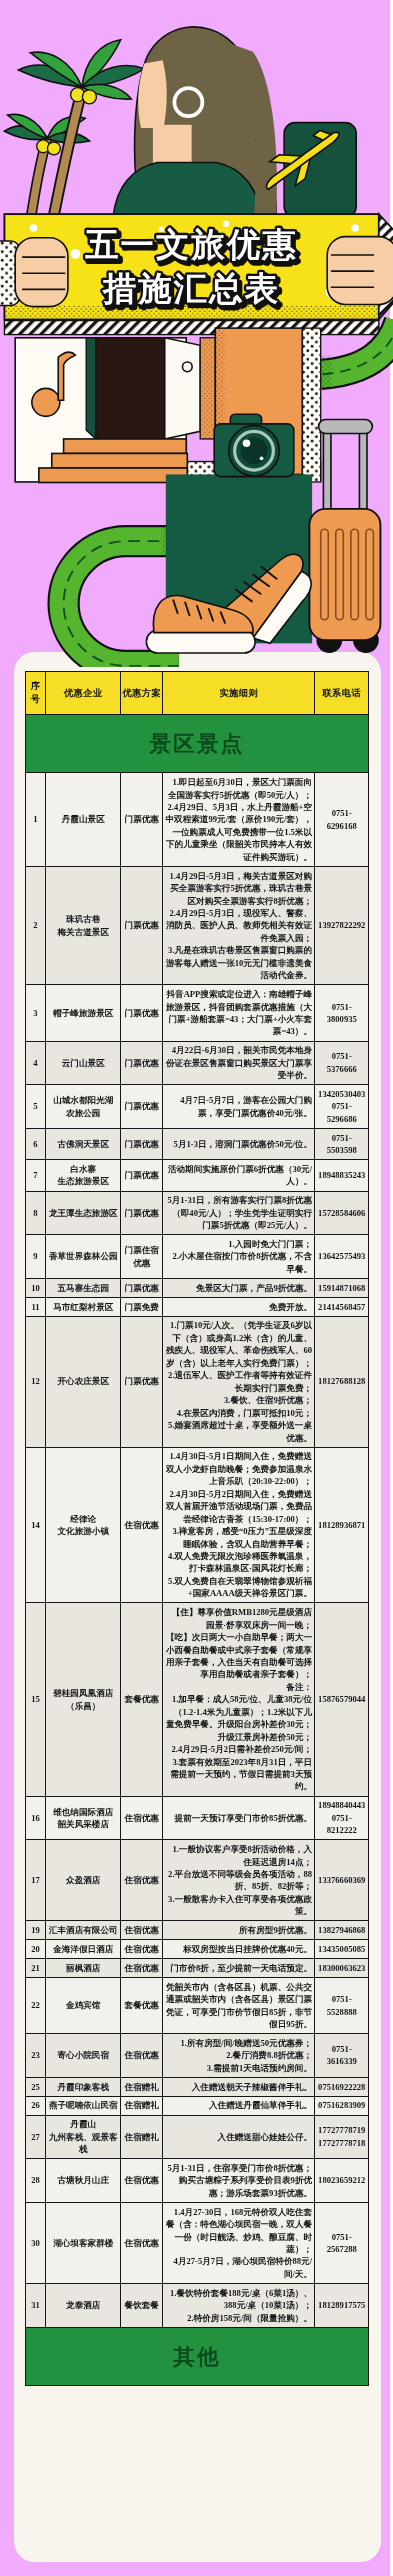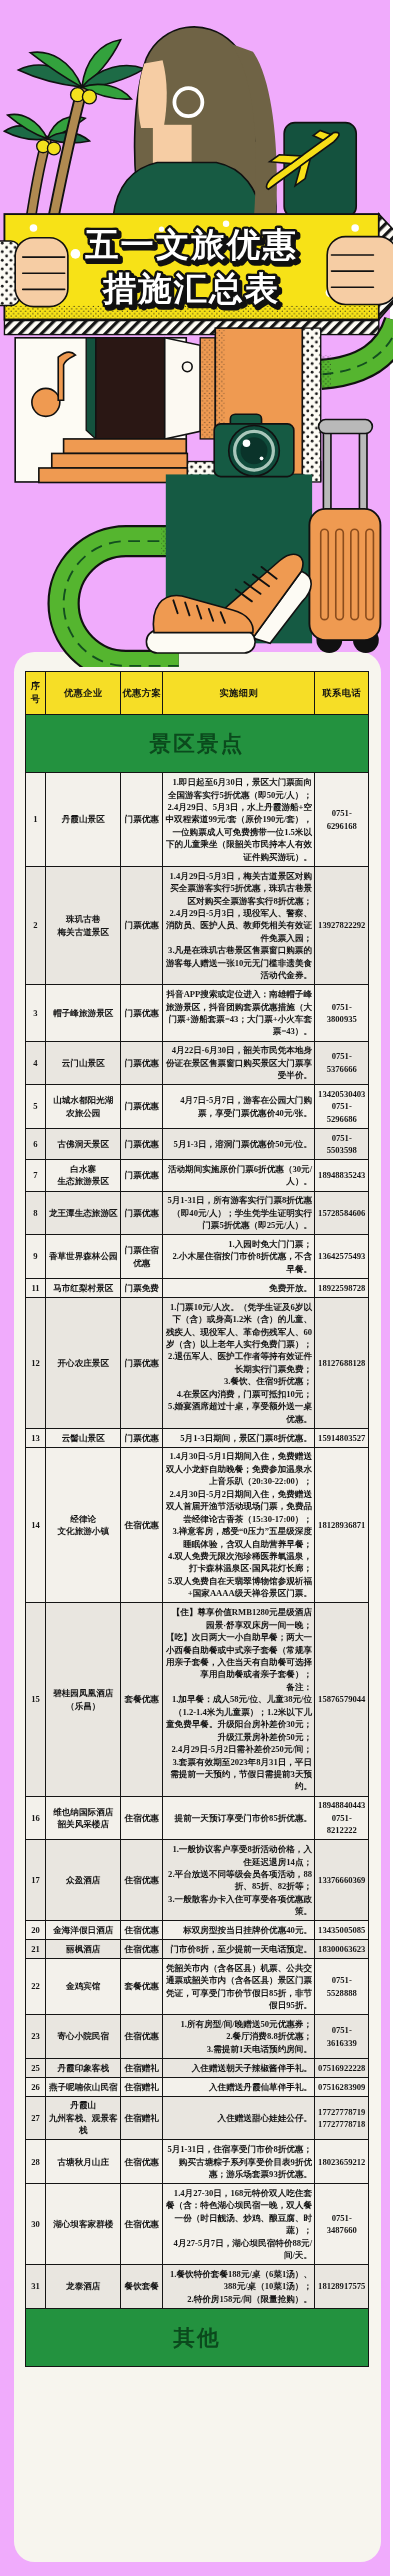--- a/index.html
+++ b/index.html
@@ -274,44 +274,44 @@
           </tr>
           <tr class="data-row">
             <td class="col-no">9</td>
             <td class="col-company">香草世界森林公园</td>
             <td class="col-plan">门票住宿
 优惠</td>
             <td class="col-details">1.入园时免大门门票；
 2.小木屋住宿按门市价8折优惠，不含早餐。</td>
             <td class="col-phone">13642575493</td>
           </tr>
+          <tr class="data-row alt">
+            <td class="col-no">10</td>
+            <td class="col-company">五马寨生态园</td>
+            <td class="col-plan">门票优惠</td>
+            <td class="col-details">免景区大门票，产品9折优惠。</td>
+            <td class="col-phone">15914871068</td>
+          </tr>
           <tr class="data-row">
             <td class="col-no">11</td>
             <td class="col-company">马市红梨村景区</td>
             <td class="col-plan">门票免费</td>
             <td class="col-details">免费开放。</td>
-            <td class="col-phone">18922598728</td>
+            <td class="col-phone">21414568457</td>
           </tr>
           <tr class="data-row alt">
             <td class="col-no">12</td>
             <td class="col-company">开心农庄景区</td>
             <td class="col-plan">门票优惠</td>
             <td class="col-details">1.门票10元/人次。（凭学生证及6岁以下（含）或身高1.2米（含）的儿童、残疾人、现役军人、革命伤残军人、60岁（含）以上老年人实行免费门票）；
 2.退伍军人、医护工作者等持有效证件长期实行门票免费；
 3.餐饮、住宿9折优惠；
 4.在景区内消费，门票可抵扣10元；
 5.婚宴酒席超过十桌，享受额外送一桌优惠。</td>
             <td class="col-phone">18127688128</td>
-          </tr>
-          <tr class="data-row">
-            <td class="col-no">13</td>
-            <td class="col-company">云髻山景区</td>
-            <td class="col-plan">门票优惠</td>
-            <td class="col-details">5月1-3日期间，景区门票8折优惠。</td>
-            <td class="col-phone">15914803527</td>
           </tr>
           <tr class="data-row">
             <td class="col-no">14</td>
             <td class="col-company">经律论
 文化旅游小镇</td>
             <td class="col-plan">住宿优惠</td>
             <td class="col-details">1.4月30日-5月1日期间入住，免费赠送双人小龙虾自助晚餐；免费参加温泉水上音乐趴（20:30-22:00）；
 2.4月30日-5月2日期间入住，免费赠送双人首届开渔节活动现场门票，免费品尝经律论古香茶（15:30-17:00）；
 3.禅意客房，感受“0压力”五星级深度睡眠体验，含双人自助营养早餐；
 4.双人免费无限次泡珍稀医养氧温泉，打卡森林温泉区·国风花灯长廊；
@@ -342,20 +342,27 @@
           </tr>
           <tr class="data-row alt">
             <td class="col-no">17</td>
             <td class="col-company">众盈酒店</td>
             <td class="col-plan">住宿优惠</td>
             <td class="col-details">1.一般协议客户享受8折活动价格，入住延迟退房14点；
 2.平台放送不同等级会员各项活动，88折、85折、82折等；
 3.一般散客办卡入住可享受各项优惠政策。</td>
             <td class="col-phone">13376660369</td>
           </tr>
+          <tr class="data-row alt">
+            <td class="col-no">19</td>
+            <td class="col-company">汇丰酒店有限公司</td>
+            <td class="col-plan">住宿优惠</td>
+            <td class="col-details">所有房型9折优惠。</td>
+            <td class="col-phone">13827946868</td>
+          </tr>
           <tr class="data-row">
             <td class="col-no">20</td>
             <td class="col-company">金海洋假日酒店</td>
             <td class="col-plan">住宿优惠</td>
             <td class="col-details">标双房型按当日挂牌价优惠40元。</td>
             <td class="col-phone">13435005085</td>
           </tr>
           <tr class="data-row alt">
             <td class="col-no">21</td>
             <td class="col-company">丽枫酒店</td>
@@ -408,21 +415,21 @@
             <td class="col-plan">住宿优惠</td>
             <td class="col-details">5月1-31日，住宿享受门市价8折优惠；购买古塘粽子系列享受价目表9折优惠；游乐场套票93折优惠。</td>
             <td class="col-phone">18023659212</td>
           </tr>
           <tr class="data-row">
             <td class="col-no">30</td>
             <td class="col-company">湖心坝客家群楼</td>
             <td class="col-plan">住宿优惠</td>
             <td class="col-details">1.4月27-30日，168元特价双人吃住套餐（含：特色湖心坝民宿一晚，双人餐一份（时日靓汤、炒鸡、酿豆腐、时蔬）；
 4月27-5月7日，湖心坝民宿特价88元/间/天。</td>
-            <td class="col-phone">0751-3487660</td>
+            <td class="col-phone">0751-2567288</td>
           </tr>
           <tr class="data-row alt">
             <td class="col-no">31</td>
             <td class="col-company">龙泰酒店</td>
             <td class="col-plan">餐饮套餐</td>
             <td class="col-details">1.餐饮特价套餐188元/桌（6菜1汤）、388元/桌（10菜1汤）；
 2.特价房158元/间（限量抢购）。</td>
             <td class="col-phone">18128917575</td>
           </tr>
           <tr class="section-row">

